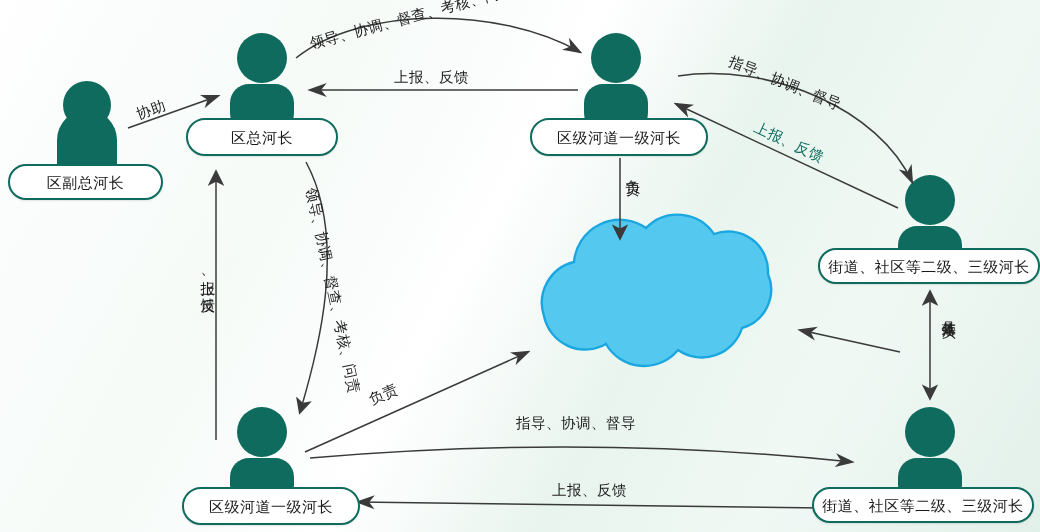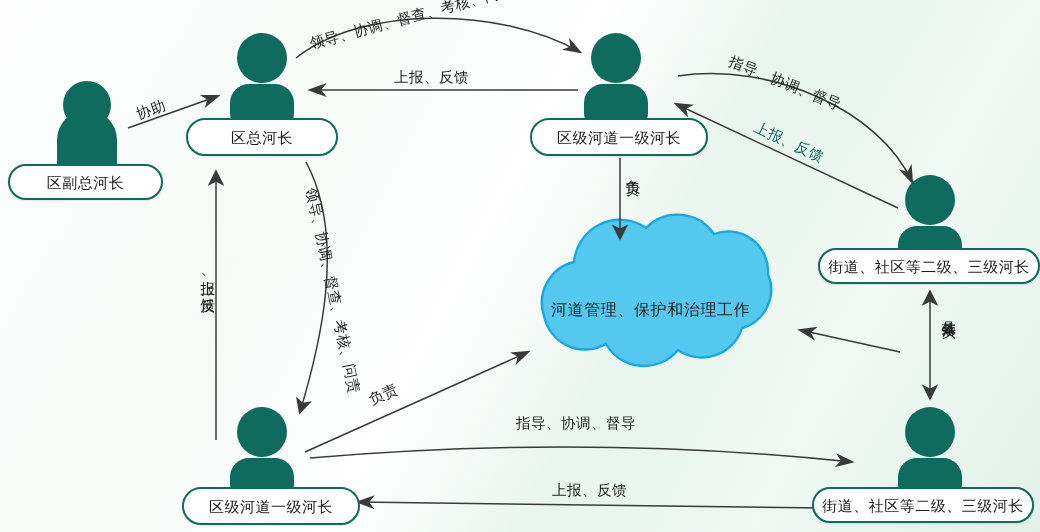--- a/index.html
+++ b/index.html
@@ -147,21 +147,20 @@
   <div class="nodebox" style="left:8px;top:164px;width:155px;height:36px;">区副总河长</div>
 
   <div class="nodebox" style="left:530px;top:118px;width:178px;height:38px;">区级河道一级河长</div>
 
   <div class="nodebox" style="left:818px;top:248px;width:222px;height:36px;">街道、社区等二级、三级河长</div>
 
   <div class="nodebox" style="left:182px;top:487px;width:178px;height:38px;">区级河道一级河长</div>
 
   <div class="nodebox" style="left:812px;top:487px;width:222px;height:36px;">街道、社区等二级、三级河长</div>
 
-  <div class="cloudlabel" style="left:551px;top:300px;">河道管理、保护和治理工作</div>
 
   <div class="edge-label rot" style="left:134px;top:106px;transform:rotate(-19deg);">协助</div>
 
   <div class="edge-label rot" style="left:308px;top:35px;transform:rotate(-15deg);">领导、协调、督查、考核、问责</div>
 
   <div class="edge-label" style="left:394px;top:68px;">上报、反馈</div>
 
   <div class="edge-label rot" style="left:733px;top:52px;transform:rotate(22deg);">指导、协调、督导</div>
 
   <div class="edge-label teal rot" style="left:759px;top:118px;transform:rotate(25deg);">上报、反馈</div>

